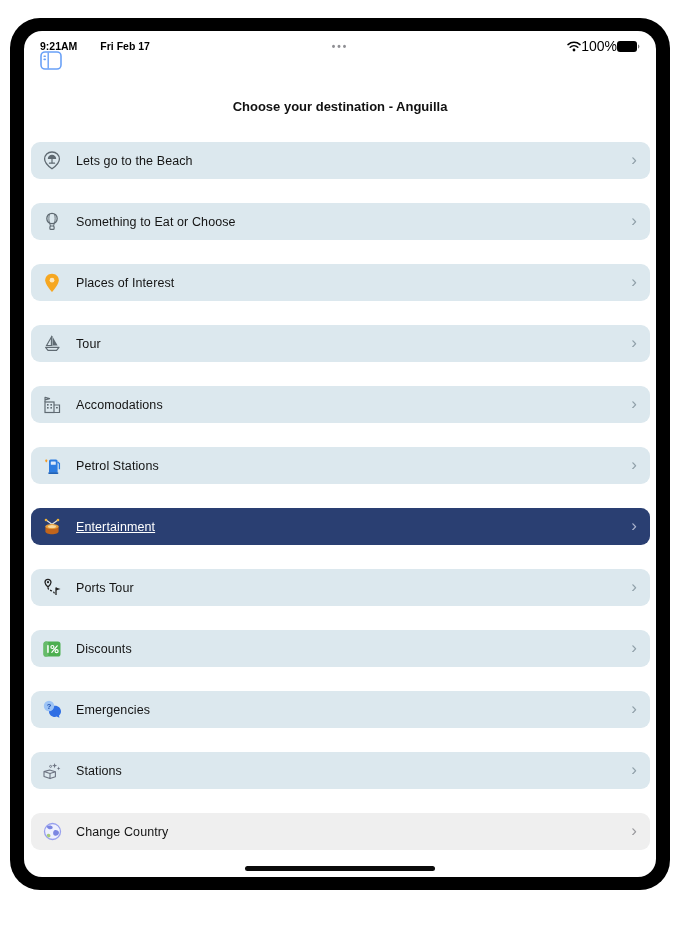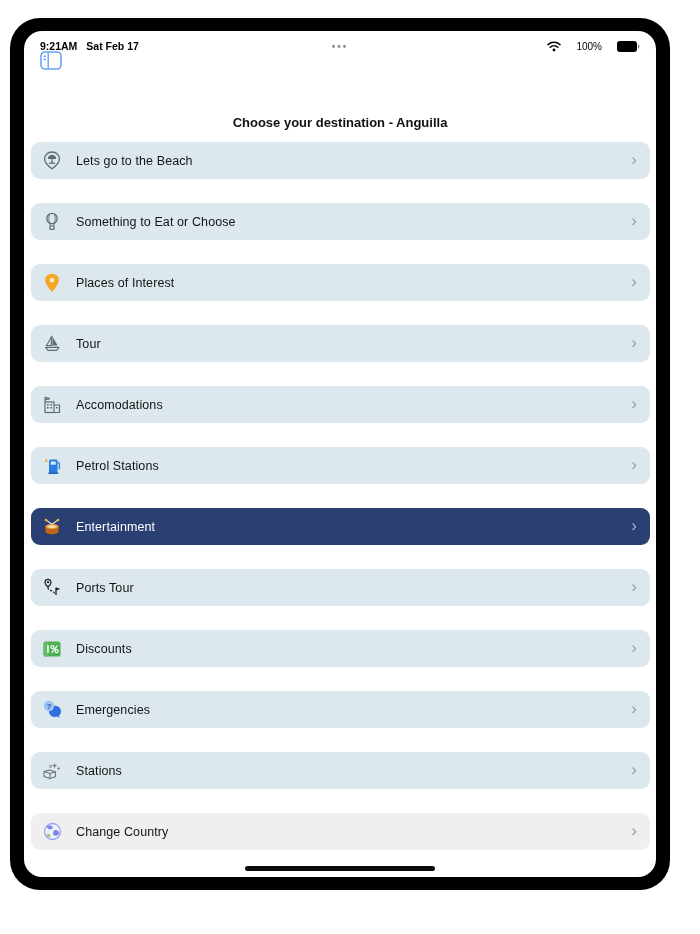--- a/index.html
+++ b/index.html
@@ -9,66 +9,66 @@
   
   .device { position:absolute; left:10px; top:18px; width:660px; height:872px;
             background:#000; border-radius:30px; }
   .screen { position:absolute; left:14px; top:13px; width:632px; height:846px;
             background:#ffffff; border-radius:18px; overflow:hidden; }
 
   
   .statusbar { position:absolute; top:6px; left:0; right:0; height:18px;
                display:flex; align-items:center; justify-content:space-between;
                padding:0 16px; font-size:10.5px; font-weight:600; color:#000; }
-  .sb-left { display:flex; gap:9px; align-items:center; }
+  .sb-left { display:flex; gap:23px; align-items:center; }
   .sb-center { position:absolute; left:50%; transform:translateX(-50%);
                color:#8e8e93; font-size:10px; letter-spacing:2px; font-weight:700; }
-  .sb-right { display:flex; align-items:center; gap:15px; font-weight:500; font-size:10px; }
+  .sb-right { display:flex; align-items:center; gap:0; font-weight:500; font-size:14px; }
   .wifi-svg, .batt-svg { display:block; }
 
   
   .sidebar-btn { position:absolute; left:16px; top:20px; width:22px; height:19px;
                  background:none; border:none; cursor:pointer; padding:0; }
 
   
-  .page-title { position:absolute; top:84px; left:0; right:0; text-align:center;
+  .page-title { position:absolute; top:68px; left:0; right:0; text-align:center;
                 font-size:13px; font-weight:700; color:#111; }
 
   
   .menu { position:absolute; top:111px; left:7px; right:6px; }
   .row { height:37px; margin-bottom:24px; border-radius:9px;
          background:#dce8ee; display:flex; align-items:center;
          padding:0 13px 0 11px; cursor:pointer; }
   .row .icon { width:20px; height:20px; display:flex; align-items:center;
                justify-content:center; flex:0 0 20px; }
   .row .lbl { margin-left:14px; font-size:12.5px; color:#141414; letter-spacing:.1px; }
   .row .chev { margin-left:auto; color:#90a0a9; font-size:17px; line-height:1;
                font-weight:400; transform:translateY(-1px); }
   .row.selected { background:#2a3f72; }
-  .row.selected .lbl { color:#ffffff; }
+  .row.selected .lbl { color:#ffffff;text-decoration:underline; }
   .row.selected .chev { color:#aab3cd; }
   .row.gray { background:#efefef; }
   .row.gray .chev { color:#9a9a9e; }
 
   
   .home-indicator { position:absolute; left:50%; transform:translateX(-50%);
                     bottom:6px; width:190px; height:5px; border-radius:3px;
                     background:#0a0a0a; cursor:grab; }
 </style>
 </head>
 <body>
 
 <div class="stage">
   <div class="device">
     <div class="screen">
 
       <div class="statusbar">
         <div class="sb-left">
           <span>9:21AM</span>
-          <span>Sat Feb 17</span>
+          <span>Fri Feb 17</span>
         </div>
         <div class="sb-center">•••</div>
         <div class="sb-right">
           <span>
             <svg class="wifi-svg" width="14" height="11" viewBox="0 0 14 11">
               <path d="M1 3.6 A9 9 0 0 1 13 3.6" fill="none" stroke="#000" stroke-width="1.5" stroke-linecap="round"></path>
               <path d="M3.2 6.2 A5.6 5.6 0 0 1 10.8 6.2" fill="none" stroke="#000" stroke-width="1.5" stroke-linecap="round"></path>
               <circle cx="7" cy="9" r="1.4" fill="#000"></circle>
             </svg>
           </span>

